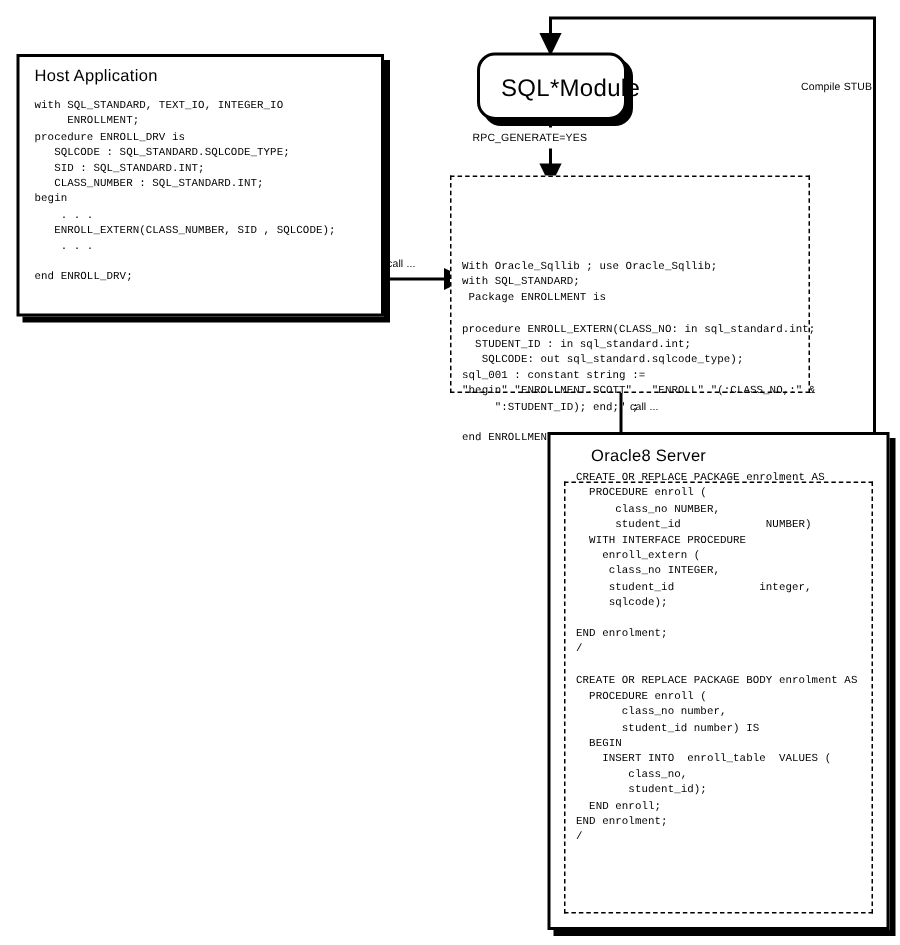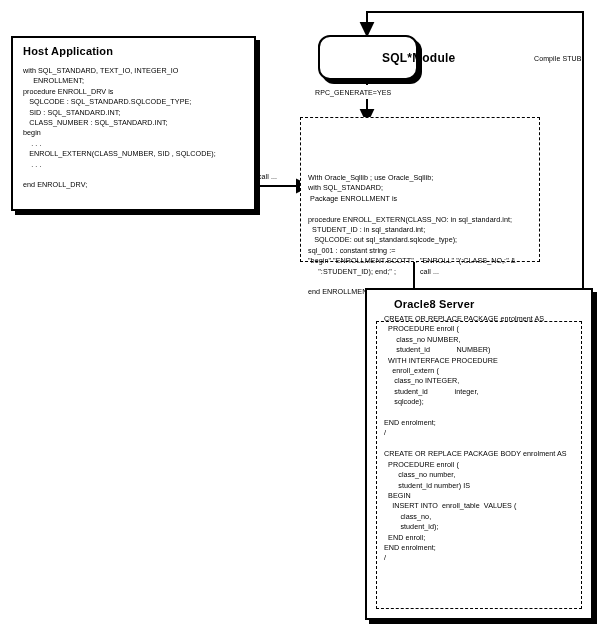--- a/index.html
+++ b/index.html
@@ -31,28 +31,28 @@
     background: #000000;
   }
   .dashed-box {
     position: absolute;
     box-sizing: border-box;
     background: #ffffff;
     border: 1px dashed #000000;
   }
   .title {
     position: absolute;
-    font-weight: bold;
+    font-weight: normal;
     font-size: 11px;
     letter-spacing: 0.2px;
     white-space: nowrap;
   }
   .code {
     position: absolute;
-    font-family: Liberation Sans, sans-serif;
+    font-family: Liberation Mono, monospace;
     font-size: 7.2px;
     line-height: 10.4px;
     white-space: pre;
     letter-spacing: 0.05px;
   }
   .edge-label {
     position: absolute;
     font-size: 7px;
     white-space: nowrap;
     letter-spacing: 0.1px;
@@ -110,21 +110,21 @@
    ENROLL_EXTERN(CLASS_NUMBER, SID , SQLCODE);
     . . .
 
 end ENROLL_DRV;</div>
 
   <div style="position:absolute; left:322px; top:39px; width:100px; height:45px;
               background:#000000; border-radius:12px;"></div>
   <div style="position:absolute; box-sizing:border-box; left:318px; top:35px;
               width:100px; height:45px; background:#ffffff;
               border:2px solid #000000; border-radius:12px;"></div>
-  <div class="title" style="left:334px; top:51px; font-size:12px;margin-left:48px;">SQL*Module</div>
+  <div class="title" style="left:334px; top:51px; font-size:16px;">SQL*Module</div>
 
   <div class="edge-label" style="left:315px; top:89px;">RPC_GENERATE=YES</div>
 
   <div class="edge-label" style="left:534px; top:55px;">Compile STUB</div>
 
   <div class="dashed-box" style="left:300px; top:117px; width:240px; height:145px;"></div>
   <div class="code" style="left:308px; top:126px; width:228px;margin-top:47px;">With Oracle_Sqllib ; use Oracle_Sqllib;
 with SQL_STANDARD;
  Package ENROLLMENT is
 

